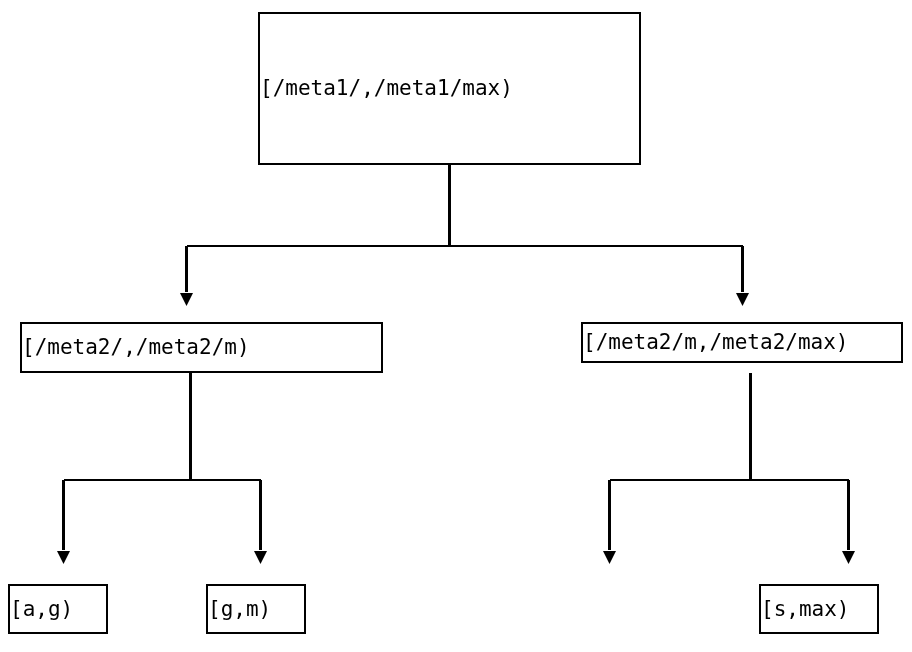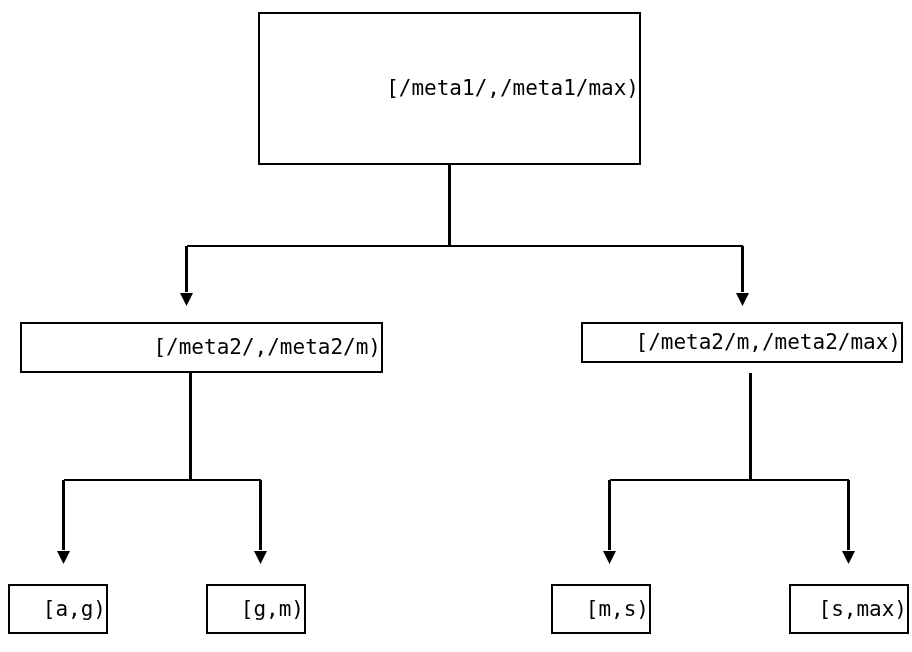--- a/index.html
+++ b/index.html
@@ -23,21 +23,21 @@
     height: 652px;
     pointer-events: none;
   }
   .node-box {
     position: absolute;
     box-sizing: border-box;
     background: #ffffff;
     border: 2px solid #000000;
     display: flex;
     align-items: center;
-    justify-content: flex-end;
+    justify-content: flex-start;
     color: #000000;
     white-space: pre;
   }
   .node-label {
     display: block;
     line-height: 1;
     letter-spacing: 0px;
   }
   
   #node-root {
@@ -75,21 +75,21 @@
     width: 100px;
     height: 50px;
   }
   #node-leaf-ms {
     left: 551px;
     top: 584px;
     width: 100px;
     height: 50px;
   }
   #node-leaf-smax {
-    left: 789px;
+    left: 759px;
     top: 584px;
     width: 120px;
     height: 50px;
   }
   #node-leaf-ag .node-label,
   #node-leaf-gm .node-label,
   #node-leaf-ms .node-label,
   #node-leaf-smax .node-label { font-size: 21px; }
 </style>
 </head>
@@ -140,21 +140,18 @@
   </div>
 
   <div class="node-box" id="node-leaf-gm">
     <span class="node-label">[g,m)</span>
   </div>
 
   <div class="node-box" id="node-leaf-ag">
     <span class="node-label">[a,g)</span>
   </div>
 
-  <div class="node-box" id="node-leaf-ms">
-    <span class="node-label">[m,s)</span>
-  </div>
 
   <div class="node-box" id="node-leaf-smax">
     <span class="node-label">[s,max)</span>
   </div>
 
 </div>
 
 </body></html>

